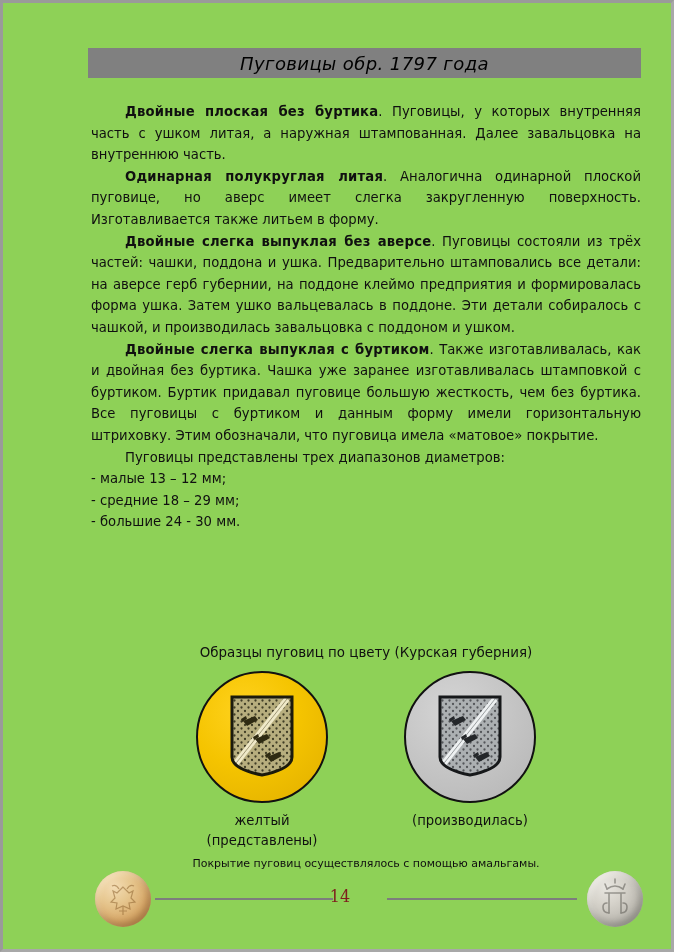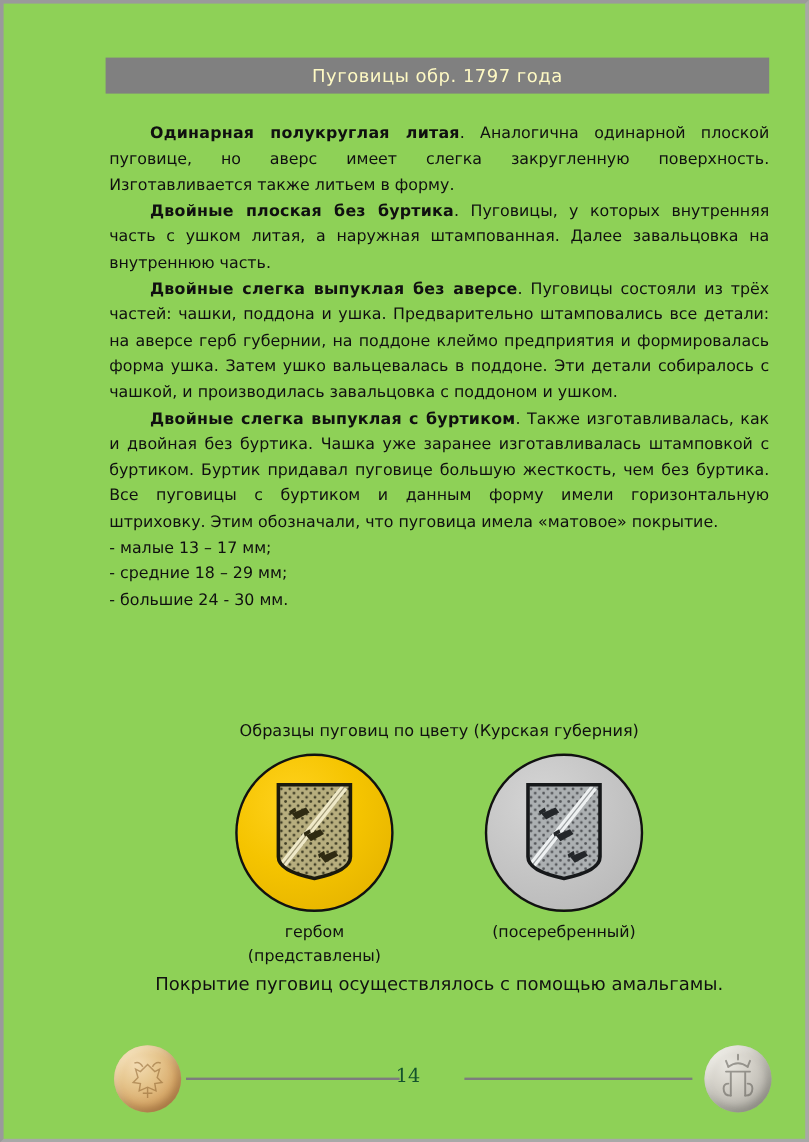--- a/index.html
+++ b/index.html
@@ -35,25 +35,26 @@
     left: 85px;
     top: 45px;
     width: 553px;
     height: 30px;
     background: #808080;
     display: flex;
     align-items: center;
     justify-content: center;
   }
   #title-text {
-    color: #fef9c3;
-    font-size: 15px;
+    color: #000000;
+    font-size: 18px;
     letter-spacing: 0.4px;
     font-family: "DejaVu Sans", sans-serif;
     white-space: nowrap;
+    font-style: italic;
   }
 
   
   #content {
     position: absolute;
     left: 88px;
     top: 98px;
     width: 550px;
     color: #101010;
     font-family: "DejaVu Sans", sans-serif;
@@ -79,21 +80,21 @@
   .listline {
     margin: 0;
     text-indent: 0;
     text-align: left;
   }
 
   
   #figure-block {
     position: absolute;
     left: 88px;
-    top: 596px;
+    top: 639px;
     width: 550px;
     text-align: center;
     color: #101010;
     font-family: "DejaVu Sans", sans-serif;
     font-size: 13.2px;
     line-height: 21px;
   }
   #figure-caption {
     font-size: 13.4px;
     margin-bottom: 8px;
@@ -127,21 +128,21 @@
     line-height: 20px;
     font-size: 13.2px;
   }
 
   
   .shield-wrap { width: 66px; height: 84px; }
 
   
   #footer-note {
     margin-top: 2px;
-    font-size: 15px;
+    font-size: 11px;
   }
 
   
   #page-footer {
     position: absolute;
     left: 0;
     top: 862px;
     width: 674px;
     height: 70px;
   }
@@ -177,53 +178,54 @@
     background: #7d7d7d;
   }
   #footer-rule-left  { left: 152px; width: 178px; }
   #footer-rule-right { left: 384px; width: 190px; }
   #page-number {
     position: absolute;
     left: 322px;
     top: 22px;
     width: 30px;
     text-align: center;
-    color: #14532d;
+    color: #7f1d1d;
     font-size: 16px;
     font-family: "DejaVu Serif", serif;
   }
 </style>
 </head>
 <body>
 
 <div id="page">
 
   <div id="title-bar">
     <span id="title-text">Пуговицы обр. 1797 года</span>
   </div>
 
   <div id="content">
 
     <p class="para">
+      <b>Двойные плоская без буртика</b><span>. Пуговицы, у которых внутренняя часть с ушком литая, а наружная штампованная. Далее завальцовка на внутреннюю часть.</span>
+    </p>
+
+    <p class="para">
       <b>Одинарная полукруглая литая</b><span>. Аналогична одинарной плоской пуговице, но аверс имеет слегка закругленную поверхность.  Изготавливается также литьем в форму.</span>
-    </p>
-
-    <p class="para">
-      <b>Двойные плоская без буртика</b><span>. Пуговицы, у которых внутренняя часть с ушком литая, а наружная штампованная. Далее завальцовка на внутреннюю часть.</span>
     </p>
 
     <p class="para">
       <b>Двойные слегка выпуклая без аверсе</b><span>.  Пуговицы состояли из трёх частей: чашки, поддона и ушка. Предварительно штамповались все детали: на аверсе герб губернии, на поддоне клеймо предприятия и формировалась форма ушка. Затем ушко вальцевалась в поддоне. Эти детали собиралось с чашкой, и производилась завальцовка с поддоном и ушком.</span>
     </p>
 
     <p class="para">
       <b>Двойные слегка выпуклая с буртиком</b><span>.  Также изготавливалась, как и двойная без буртика. Чашка уже заранее изготавливалась штамповкой с буртиком. Буртик придавал пуговице большую жесткость, чем без буртика. Все пуговицы с буртиком и данным форму имели горизонтальную штриховку. Этим обозначали, что пуговица имела «матовое» покрытие.</span>
     </p>
 
-    <p class="listline">- малые 13 – 17 мм;</p>
+    <p class="lead">Пуговицы представлены трех диапазонов диаметров:</p>
+    <p class="listline">- малые 13 – 12 мм;</p>
     <p class="listline">- средние 18 – 29 мм;</p>
     <p class="listline">- большие 24 - 30 мм.</p>
   </div>
 
   <div id="figure-block">
 
     <div id="figure-caption">Образцы пуговиц по цвету (Курская губерния)</div>
 
     <div id="samples-row">
 
@@ -250,21 +252,21 @@
                 <path d="M26 44 l12 -5 3 4 -11 6 z"></path>
                 <path d="M24 42 l5 -3 1 3 -5 3 z"></path>
                 <path d="M38 62 l12 -5 3 4 -11 6 z"></path>
                 <path d="M36 60 l5 -3 1 3 -5 3 z"></path>
               </g>
             </g>
             <path d="M3 2 H63 V62 Q63 74 33 80 Q3 74 3 62 Z" fill="none" stroke="#1b1a0c" stroke-width="3"></path>
           </svg>
         </div>
         <div class="sample-label">
-          <div>гербом</div>
+          <div>желтый</div>
           <div>(представлены)</div>
         </div>
       </div>
 
       <div class="sample">
         <div class="sample-disc disc-silver">
           <svg class="shield-wrap" viewBox="0 0 66 84">
             <defs>
               <clipPath id="shclipB">
                 <path d="M3 2 H63 V62 Q63 74 33 80 Q3 74 3 62 Z"></path>
@@ -285,21 +287,21 @@
                 <path d="M26 44 l12 -5 3 4 -11 6 z"></path>
                 <path d="M24 42 l5 -3 1 3 -5 3 z"></path>
                 <path d="M38 62 l12 -5 3 4 -11 6 z"></path>
                 <path d="M36 60 l5 -3 1 3 -5 3 z"></path>
               </g>
             </g>
             <path d="M3 2 H63 V62 Q63 74 33 80 Q3 74 3 62 Z" fill="none" stroke="#16181a" stroke-width="3"></path>
           </svg>
         </div>
         <div class="sample-label">
-          <div>(посеребренный)</div>
+          <div>(производилась)</div>
         </div>
       </div>
 
     </div>
 
     <div id="footer-note">Покрытие пуговиц осуществлялось с помощью амальгамы.</div>
   </div>
 
   <div id="page-footer">
 

